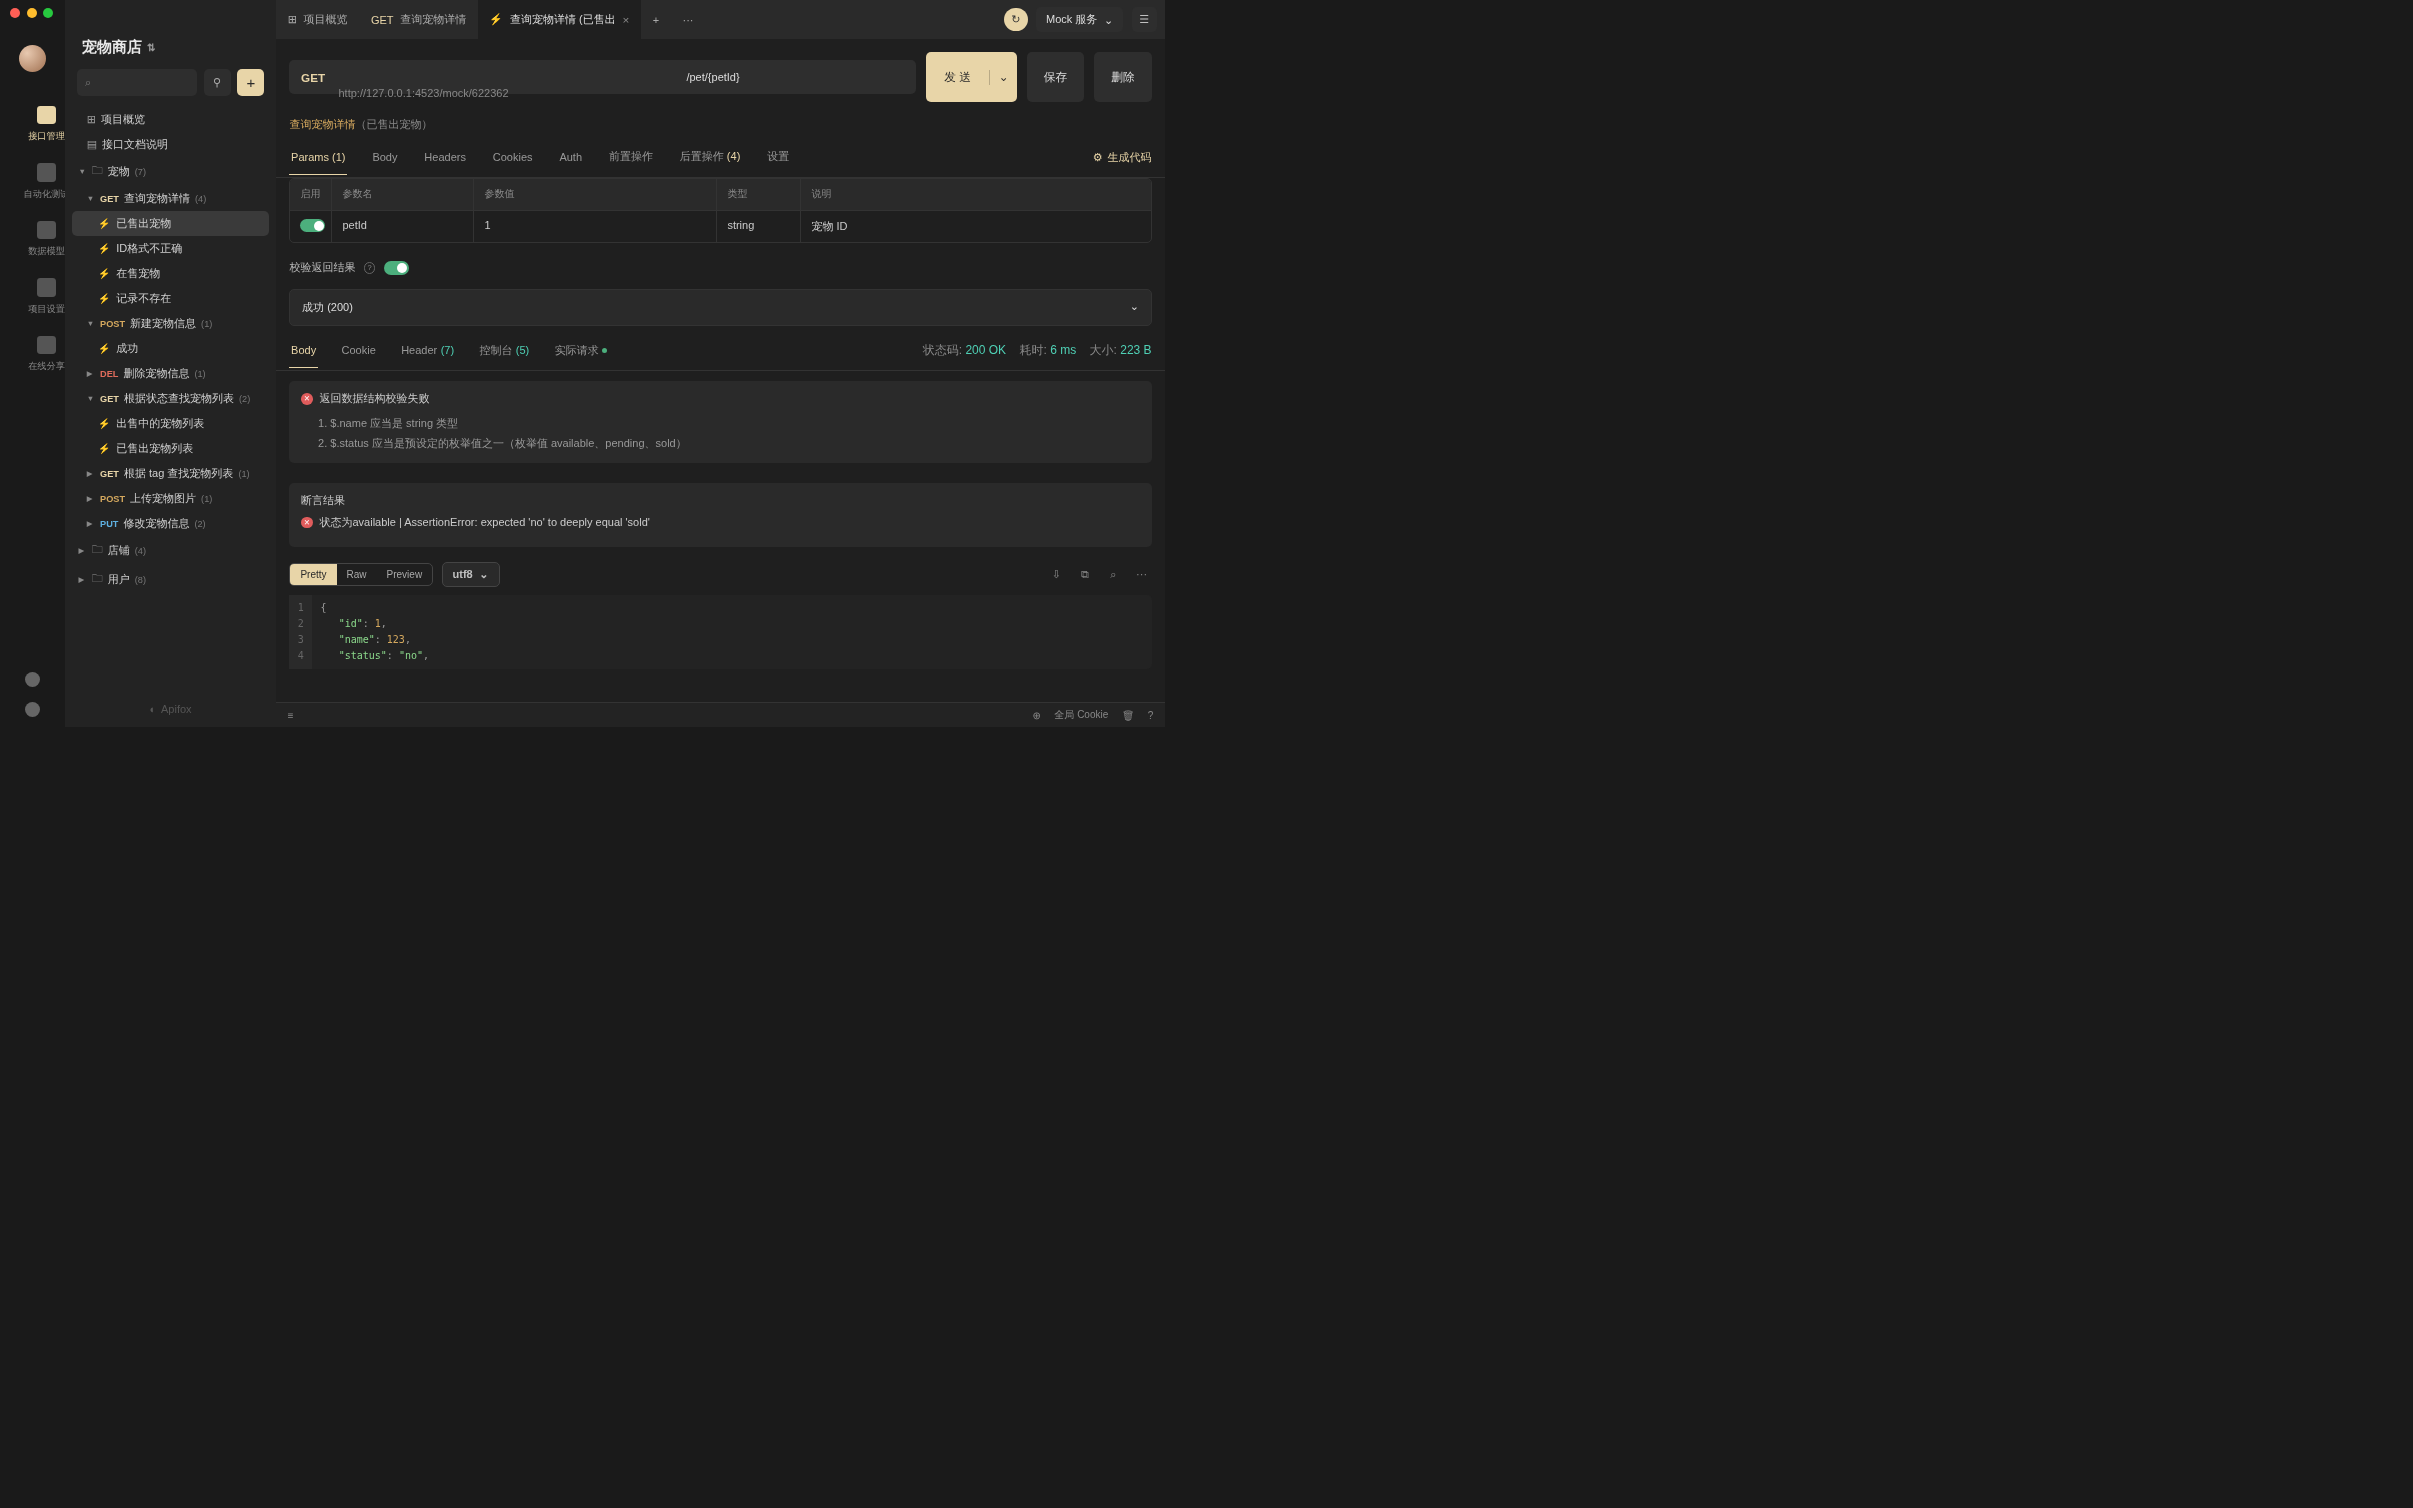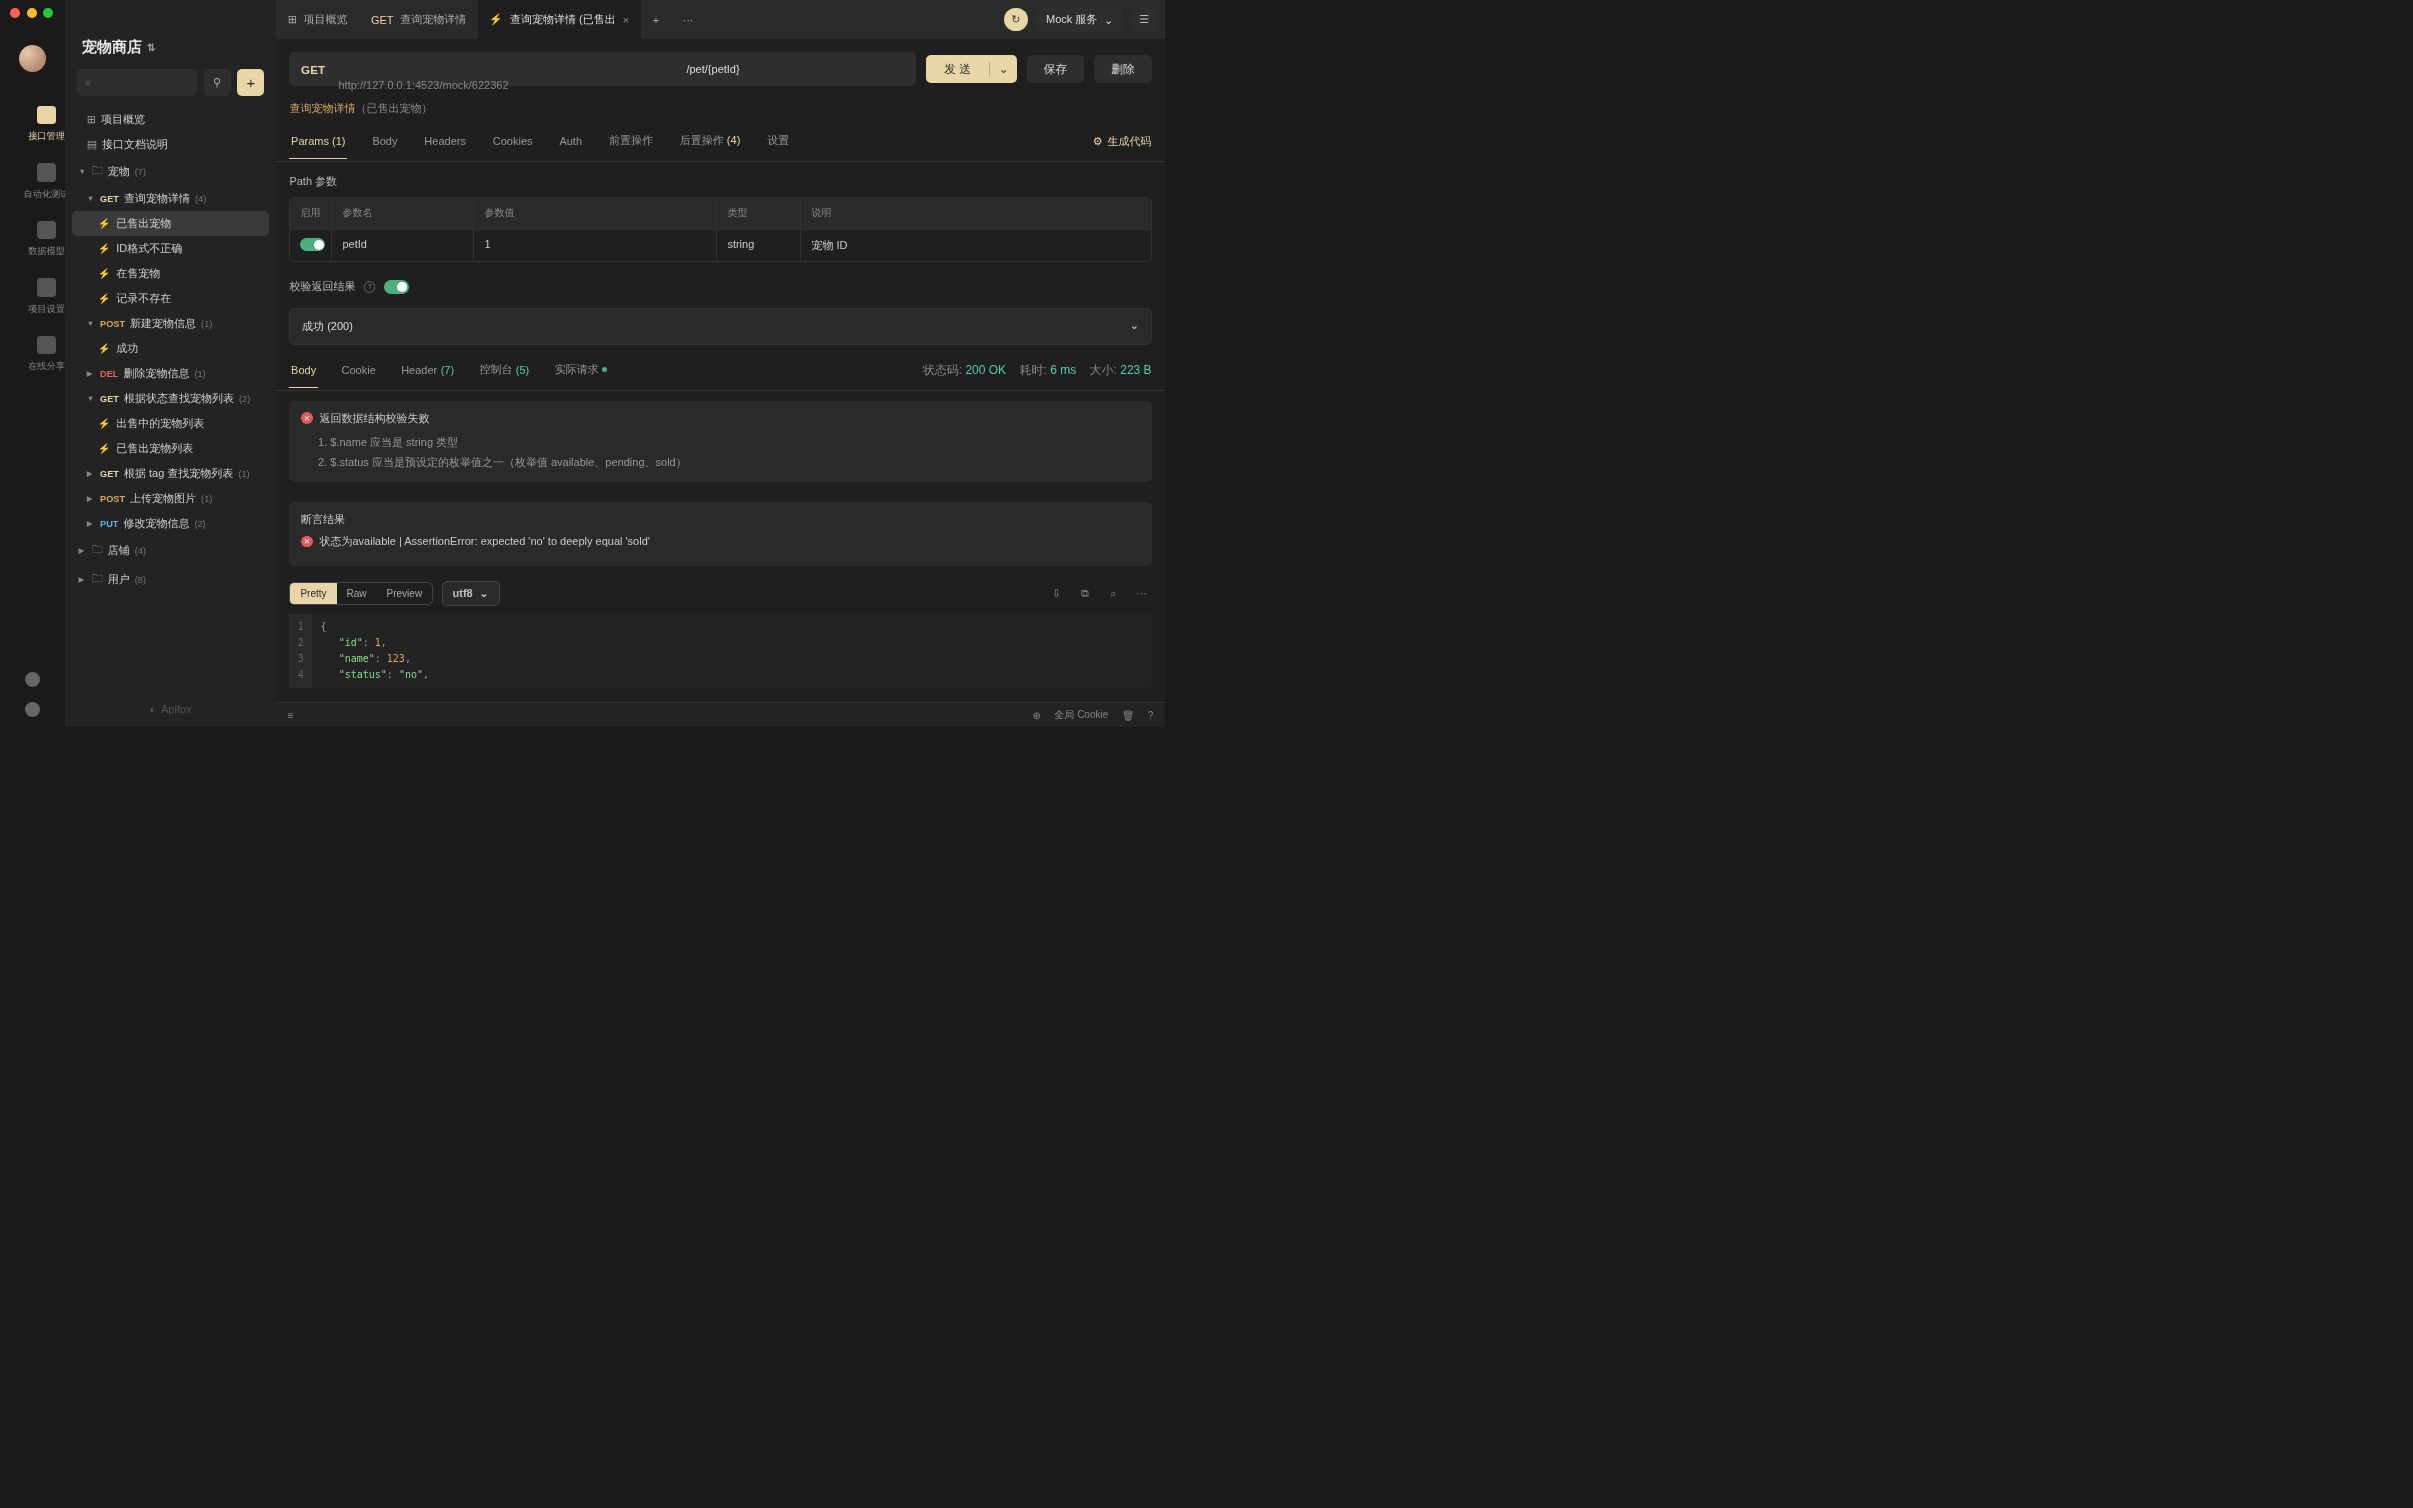--- a/index.html
+++ b/index.html
@@ -73,21 +73,21 @@
 .menu-btn { background:#2e2e2e; border-radius:5px; width:25px; height:25px;
   display:flex; align-items:center; justify-content:center;}
 
 
 .req-bar { display:flex; gap:10px; padding:13.4px; align-items:center; }
 .url-box { flex:1; background:#2e2e2e; border-radius:5px; height:34px;
   display:flex; align-items:center; padding:0 11.7px; gap:13.4px;}
 .url-box .method { color:#e8d5a8; font-weight:700; font-size:11.7px;}
 .url-box .url-base { color:#888;margin-top:32px; }
 .url-box .url-path { color:#ddd; margin-left:auto; margin-right:auto;}
-.btn { background:#2e2e2e; border-radius:5px; height:28px; padding:0 17px;
+.btn { background:#2e2e2e; border-radius:5px; height:50px; padding:0 17px;
   display:flex; align-items:center; color:#ddd; cursor:pointer; font-size:11.7px;}
 .btn.primary { background:#e8d5a8; color:#2a2a2a; font-weight:500;}
 .btn.split { padding:0; }
 .btn.split .main-part { padding:0 18.4px; border-right:0.8px solid rgba(0,0,0,.2);}
 .btn.split .arr { padding:0 8.4px;}
 
 .breadcrumb { padding:1.7px 13.4px 5px; color:#d4a85e; font-size:11px;}
 .breadcrumb .sub { color:#888; }
 
 
@@ -369,21 +369,20 @@
     <div class="inner-tab">Auth</div>
     <div class="inner-tab">前置操作</div>
     <div class="inner-tab"><span>后置操作</span> <span class="cnt2">(4)</span></div>
     <div class="inner-tab">设置</div>
     <div class="gen-code">
         <span>⚙</span>
         <span>生成代码</span>
       </div>
   </div>
 
-  <div class="section-title">Path 参数</div>
   <div class="param-table">
     <div class="param-head">
       <div>启用</div>
       <div>参数名</div>
       <div>参数值</div>
       <div>类型</div>
       <div>说明</div>
     </div>
     <div class="param-row">
       <div>

